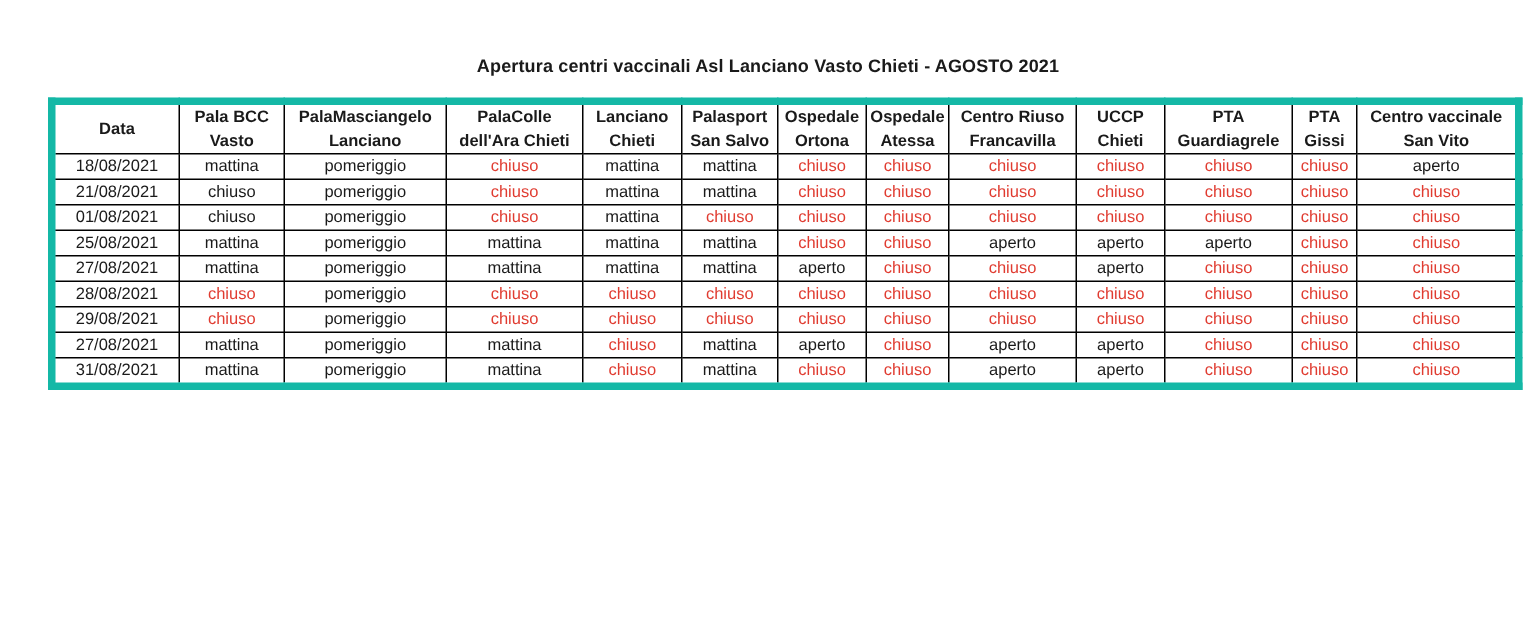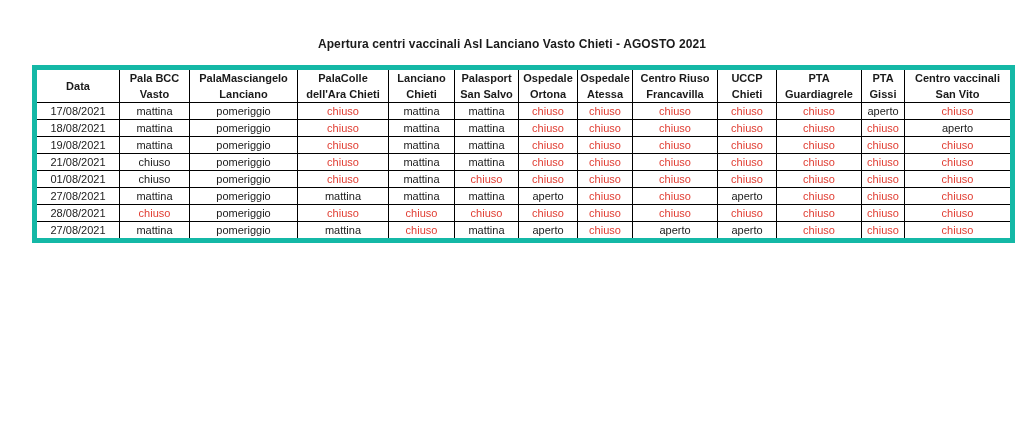--- a/index.html
+++ b/index.html
@@ -114,70 +114,40 @@
           </th>
           <th>
             <div>PTA</div>
             <div>Guardiagrele</div>
           </th>
           <th>
             <div>PTA</div>
             <div>Gissi</div>
           </th>
           <th>
-            <div>Centro vaccinali</div>
+            <div>Centro vaccinale</div>
             <div>San Vito</div>
           </th>
         </tr>
     </thead>
     <tbody id="table-body">
         <tr>
-          <td>17/08/2021</td>
-          <td>mattina</td>
-          <td>pomeriggio</td>
-          <td class="closed">chiuso</td>
-          <td>mattina</td>
-          <td>mattina</td>
-          <td class="closed">chiuso</td>
-          <td class="closed">chiuso</td>
-          <td class="closed">chiuso</td>
-          <td class="closed">chiuso</td>
-          <td class="closed">chiuso</td>
-          <td>aperto</td>
-          <td class="closed">chiuso</td>
-        </tr>
-        <tr>
           <td>18/08/2021</td>
           <td>mattina</td>
           <td>pomeriggio</td>
           <td class="closed">chiuso</td>
           <td>mattina</td>
           <td>mattina</td>
           <td class="closed">chiuso</td>
           <td class="closed">chiuso</td>
           <td class="closed">chiuso</td>
           <td class="closed">chiuso</td>
           <td class="closed">chiuso</td>
           <td class="closed">chiuso</td>
           <td>aperto</td>
-        </tr>
-        <tr>
-          <td>19/08/2021</td>
-          <td>mattina</td>
-          <td>pomeriggio</td>
-          <td class="closed">chiuso</td>
-          <td>mattina</td>
-          <td>mattina</td>
-          <td class="closed">chiuso</td>
-          <td class="closed">chiuso</td>
-          <td class="closed">chiuso</td>
-          <td class="closed">chiuso</td>
-          <td class="closed">chiuso</td>
-          <td class="closed">chiuso</td>
-          <td class="closed">chiuso</td>
         </tr>
         <tr>
           <td>21/08/2021</td>
           <td>chiuso</td>
           <td>pomeriggio</td>
           <td class="closed">chiuso</td>
           <td>mattina</td>
           <td>mattina</td>
           <td class="closed">chiuso</td>
           <td class="closed">chiuso</td>
@@ -196,20 +166,35 @@
           <td class="closed">chiuso</td>
           <td class="closed">chiuso</td>
           <td class="closed">chiuso</td>
           <td class="closed">chiuso</td>
           <td class="closed">chiuso</td>
           <td class="closed">chiuso</td>
           <td class="closed">chiuso</td>
           <td class="closed">chiuso</td>
         </tr>
         <tr>
+          <td>25/08/2021</td>
+          <td>mattina</td>
+          <td>pomeriggio</td>
+          <td>mattina</td>
+          <td>mattina</td>
+          <td>mattina</td>
+          <td class="closed">chiuso</td>
+          <td class="closed">chiuso</td>
+          <td>aperto</td>
+          <td>aperto</td>
+          <td>aperto</td>
+          <td class="closed">chiuso</td>
+          <td class="closed">chiuso</td>
+        </tr>
+        <tr>
           <td>27/08/2021</td>
           <td>mattina</td>
           <td>pomeriggio</td>
           <td>mattina</td>
           <td>mattina</td>
           <td>mattina</td>
           <td>aperto</td>
           <td class="closed">chiuso</td>
           <td class="closed">chiuso</td>
           <td>aperto</td>
@@ -226,27 +211,57 @@
           <td class="closed">chiuso</td>
           <td class="closed">chiuso</td>
           <td class="closed">chiuso</td>
           <td class="closed">chiuso</td>
           <td class="closed">chiuso</td>
           <td class="closed">chiuso</td>
           <td class="closed">chiuso</td>
           <td class="closed">chiuso</td>
         </tr>
         <tr>
+          <td>29/08/2021</td>
+          <td class="closed">chiuso</td>
+          <td>pomeriggio</td>
+          <td class="closed">chiuso</td>
+          <td class="closed">chiuso</td>
+          <td class="closed">chiuso</td>
+          <td class="closed">chiuso</td>
+          <td class="closed">chiuso</td>
+          <td class="closed">chiuso</td>
+          <td class="closed">chiuso</td>
+          <td class="closed">chiuso</td>
+          <td class="closed">chiuso</td>
+          <td class="closed">chiuso</td>
+        </tr>
+        <tr>
           <td>27/08/2021</td>
           <td>mattina</td>
           <td>pomeriggio</td>
           <td>mattina</td>
           <td class="closed">chiuso</td>
           <td>mattina</td>
           <td>aperto</td>
+          <td class="closed">chiuso</td>
+          <td>aperto</td>
+          <td>aperto</td>
+          <td class="closed">chiuso</td>
+          <td class="closed">chiuso</td>
+          <td class="closed">chiuso</td>
+        </tr>
+        <tr>
+          <td>31/08/2021</td>
+          <td>mattina</td>
+          <td>pomeriggio</td>
+          <td>mattina</td>
+          <td class="closed">chiuso</td>
+          <td>mattina</td>
+          <td class="closed">chiuso</td>
           <td class="closed">chiuso</td>
           <td>aperto</td>
           <td>aperto</td>
           <td class="closed">chiuso</td>
           <td class="closed">chiuso</td>
           <td class="closed">chiuso</td>
         </tr>
       </tbody>
   </table>
 </div>

